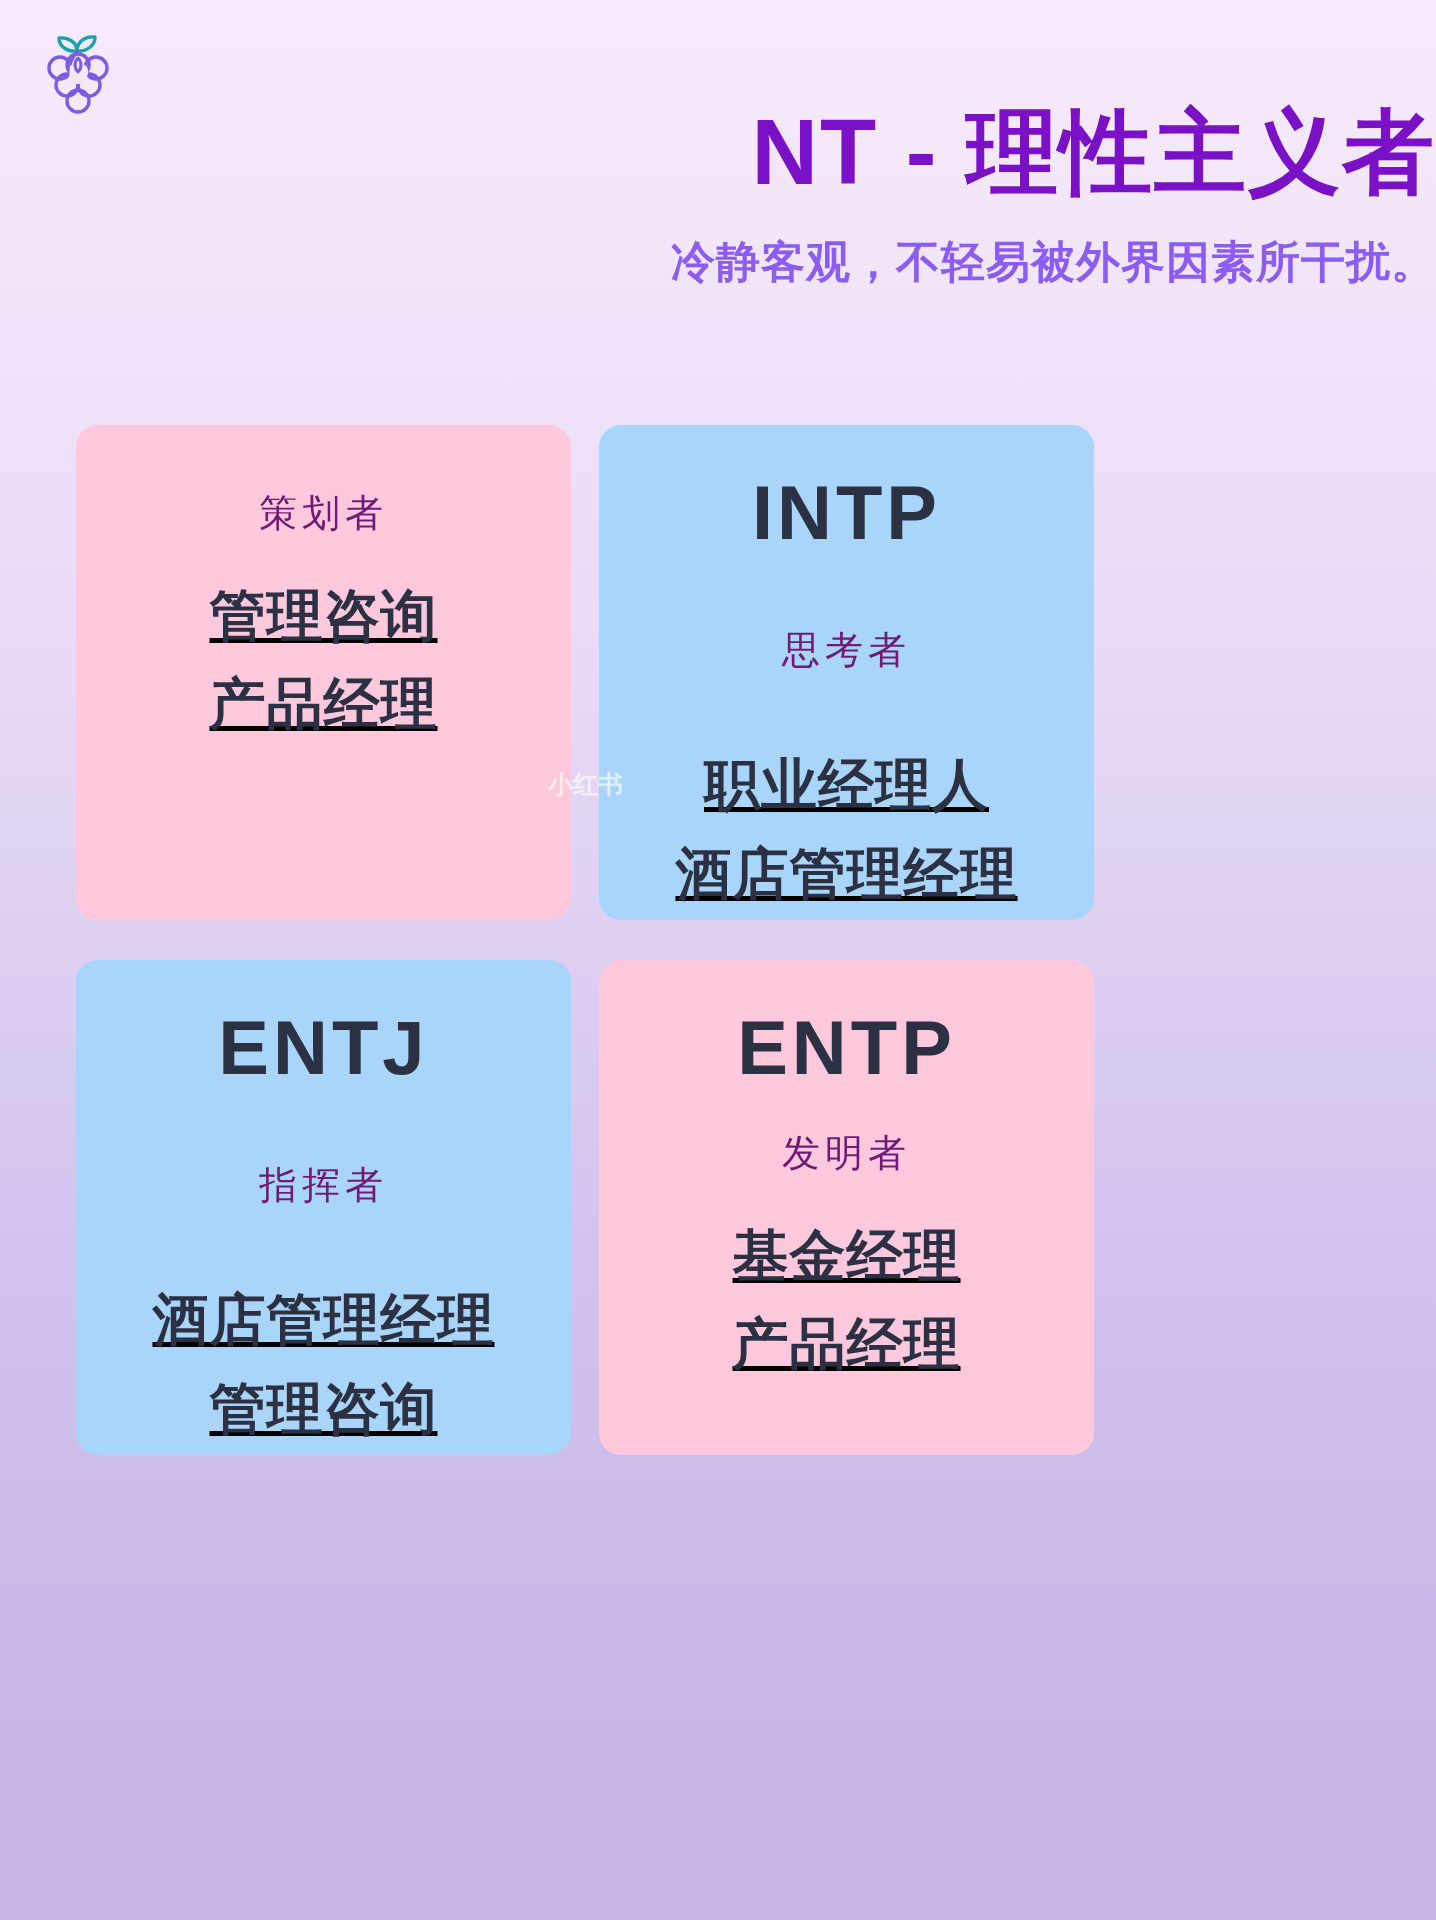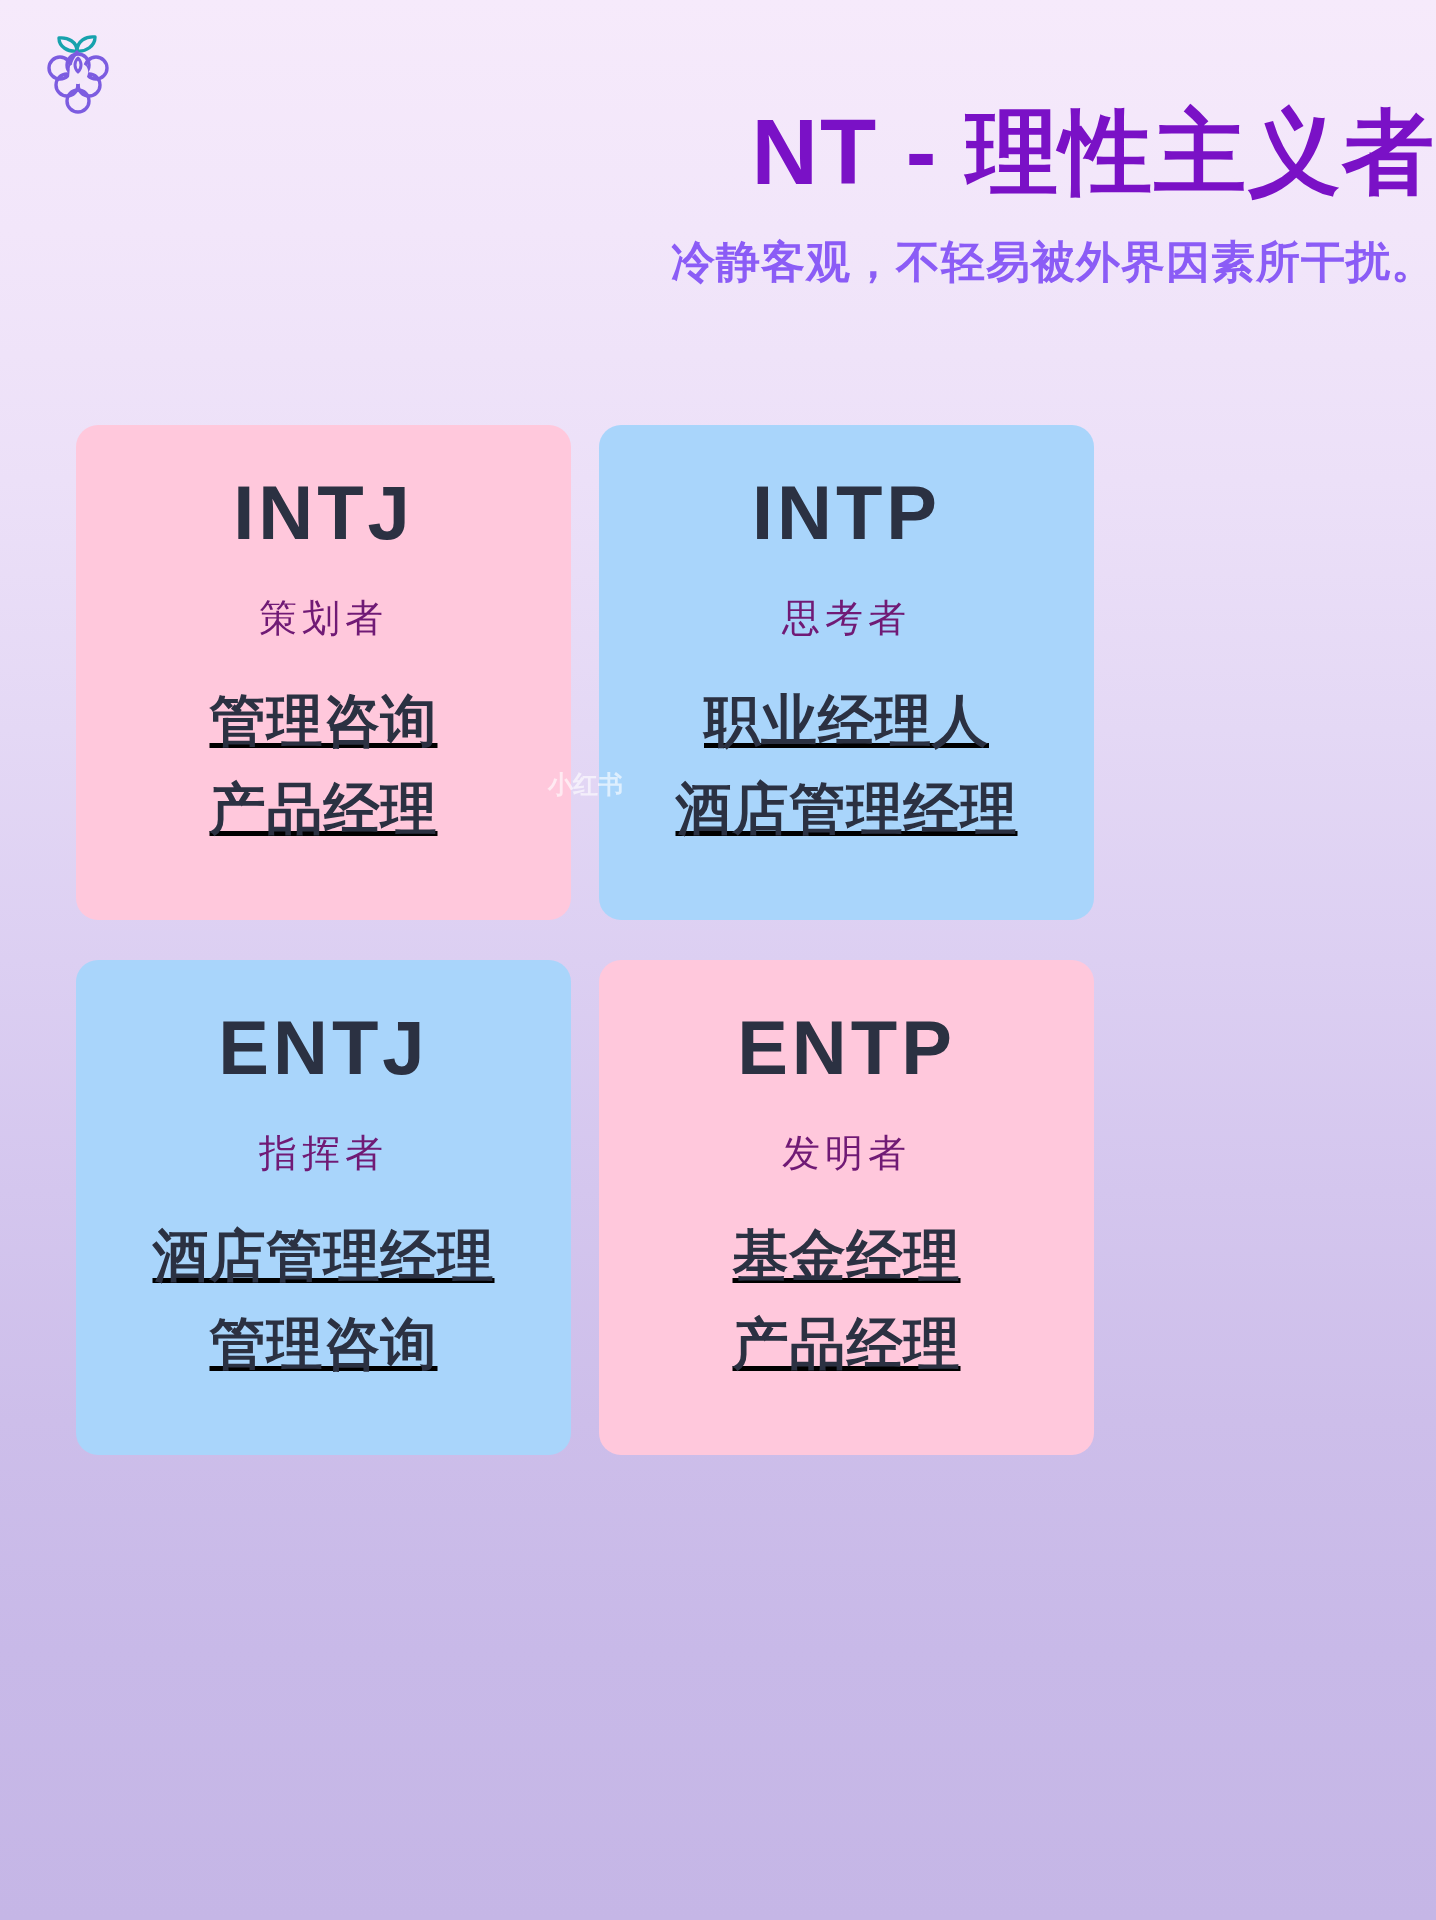--- a/index.html
+++ b/index.html
@@ -78,21 +78,21 @@
     border-radius: 22px;
     display: flex;
     flex-direction: column;
     align-items: center;
     justify-content: flex-start;
     box-sizing: border-box;
     padding-top: 30px;
     overflow: hidden;
   }
   .card.pink  { background: #ffc8dc; }
-  .card.blue  { background: #a9d5fb; }
+  .card.blue  { background: #a9d5fb; justify-content: space-between; }
 
   .card-code {
     font-size: 76px;
     font-weight: 700;
     letter-spacing: 4px;
     color: #2b3142;
     line-height: 1.25;
     margin: 0;
     padding-top: 10px;
   }
@@ -160,21 +160,20 @@
 </div>
 
 <div class="header">
   <h1 class="page-title">NT - 理性主义者</h1>
   <p class="page-subtitle">冷静客观，不轻易被外界因素所干扰。</p>
 </div>
 
 <div class="card-grid">
 
   <div class="card pink">
-    <div class="card-code">INTJ</div>
     <div class="card-role">策划者</div>
     <div class="card-jobs">
       <div class="card-job first">管理咨询</div>
       <div class="card-job">产品经理</div>
     </div>
   </div>
 
   <div class="card blue">
     <div class="card-code">INTP</div>
     <div class="card-role">思考者</div>

